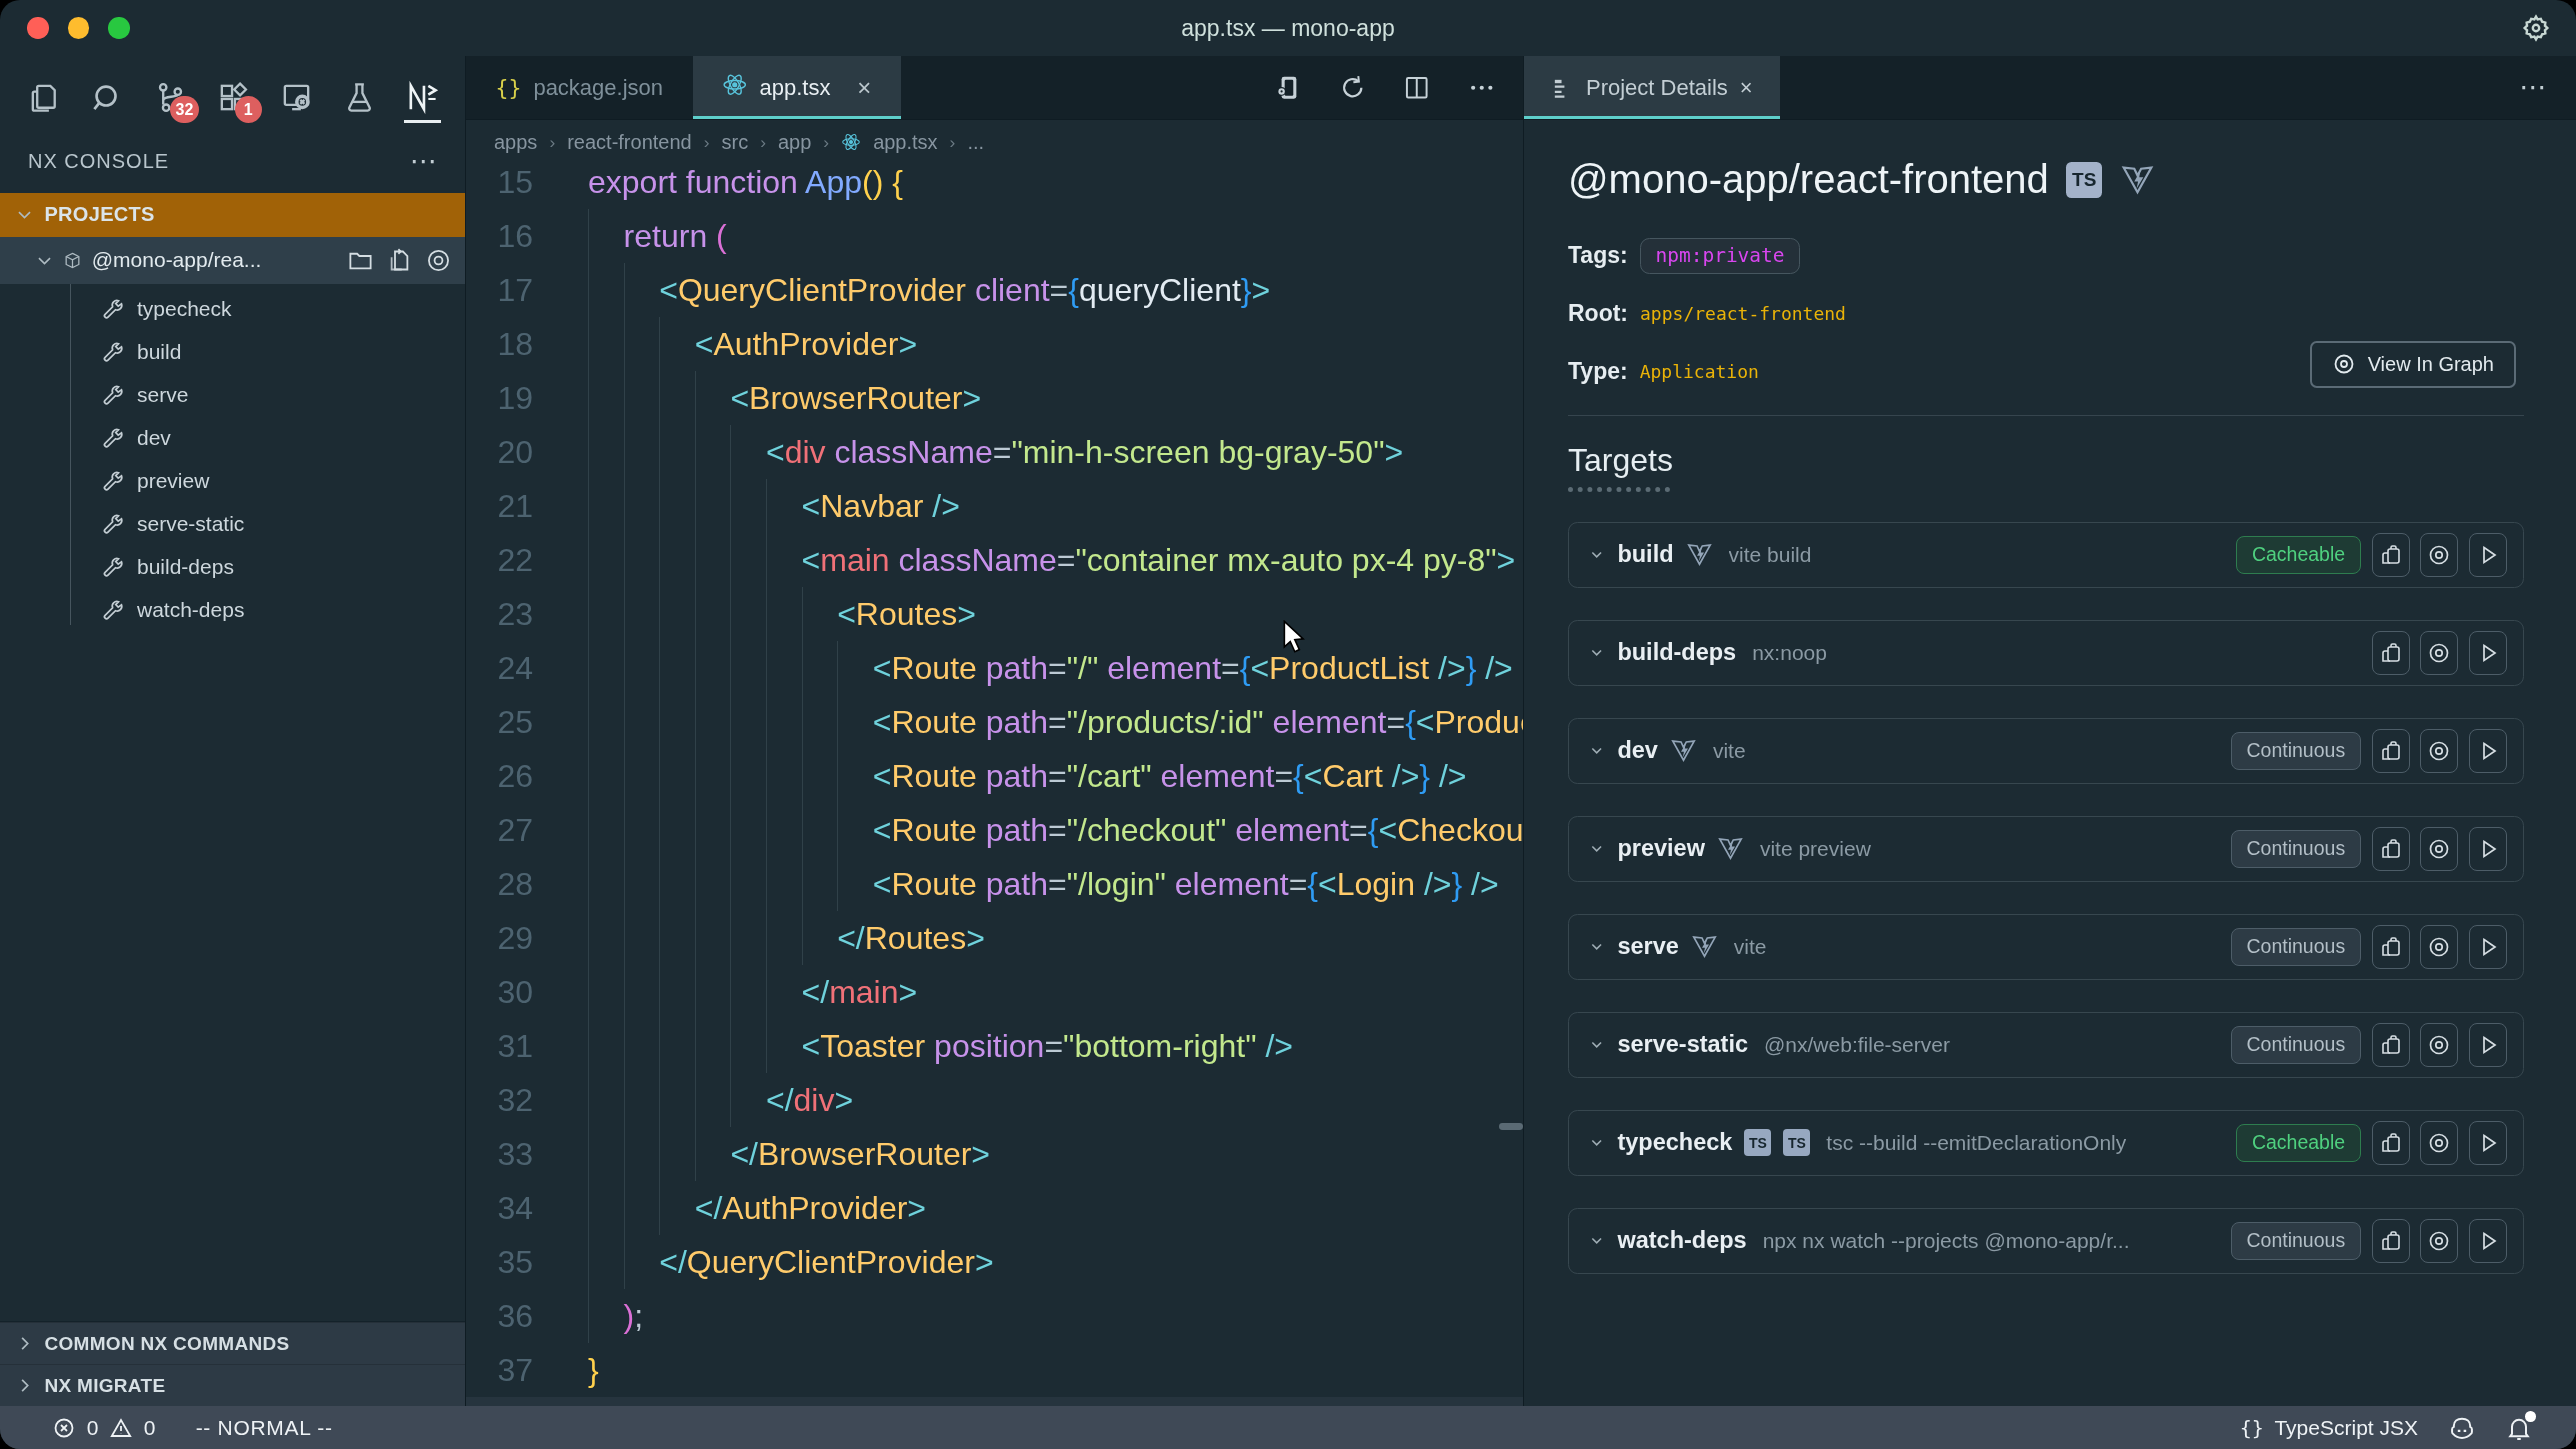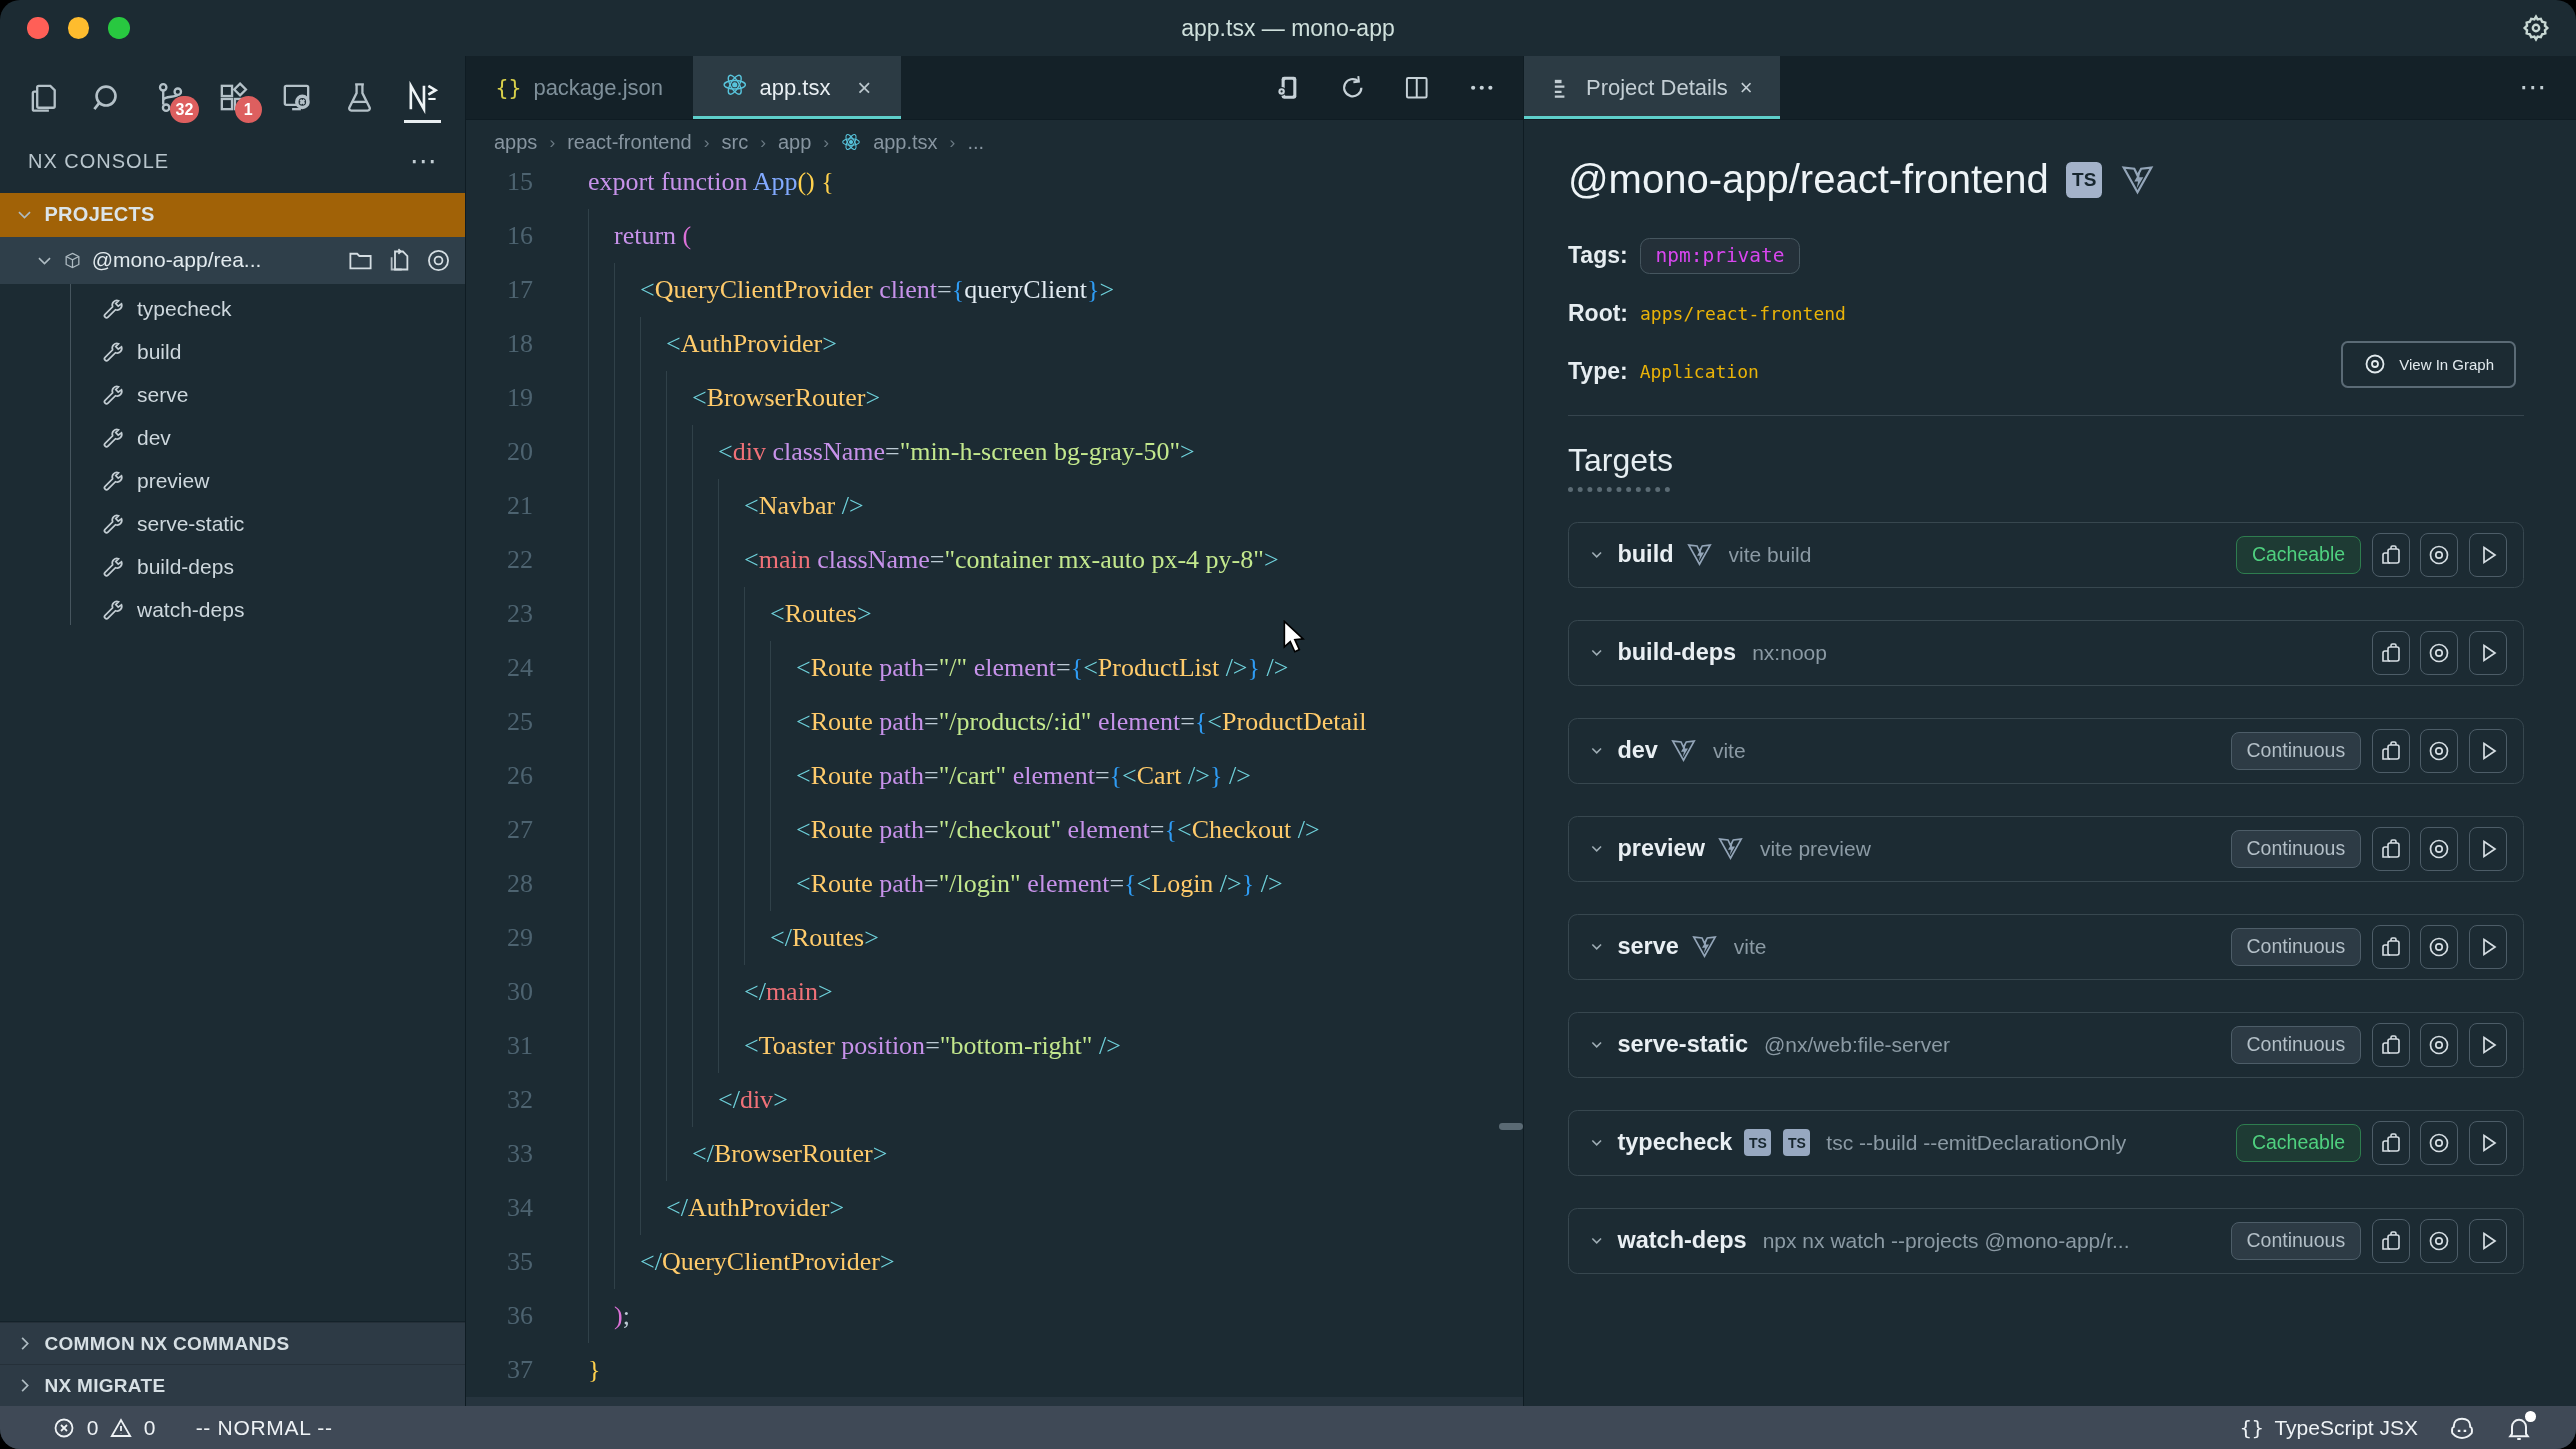--- a/index.html
+++ b/index.html
@@ -58,21 +58,21 @@
   .react-ic svg { width:25.5px; height:25.5px; }
   .tab-actions { margin-left:auto; display:flex; align-items:center; gap:35px; padding-right:27px; color:#c7d2d8; }
   .tab-actions svg { width:29.5px; height:29.5px; }
 
   
   .breadcrumb { height:44px; display:flex; align-items:center; gap:12px; padding-left:28px; font-size:20px; color:#8795a0; flex:none; }
   .breadcrumb .sep { color:#6b7a84; font-size:17.4px; }
   .breadcrumb svg { width:20px; height:20px; }
 
   
-  .code { flex:1; overflow:hidden; font-family:Liberation Serif, serif; font-size:26px; line-height:54px; margin-top:-9.4px; position:relative; }
+  .code { flex:1; overflow:hidden; font-family:Liberation Sans, sans-serif; font-size:32px; line-height:54px; margin-top:-9.4px; position:relative; }
   .line { display:flex; height:54px; white-space:pre; }
   .line.cur { background:#26343e; }
   .num { width:99px; flex:none; text-align:right; padding-right:32px; color:#4d6370; }
   .lc { flex:1; min-width:0; overflow:hidden; padding-left:23px; }
   .ig { display:inline-block; width:2ch; border-left:1.3px solid rgba(158,181,193,0.16); height:54px; vertical-align:top; }
   .tok-kw{color:#c792ea} .tok-fn{color:#82aaff} .tok-tag{color:#ffcb6b} .tok-tagl{color:#f07178}
   .tok-attr{color:#c792ea} .tok-str{color:#c3e88d} .tok-punc{color:#6fd2dc}
   .tok-b1{color:#ffd14d} .tok-b2{color:#da70d6} .tok-b3{color:#2f9cf4}
   .tok-op{color:#bccAd4} .tok-plain{color:#d6e0e8} .tok-var{color:#e2ebf2}
   .cursor-arrow { position:absolute; z-index:9; }
@@ -85,21 +85,21 @@
   .dcontent { flex:1; overflow:hidden; padding:28px 52px 0 44px; position:relative; }
   .dtitle-row { display:flex; align-items:center; gap:17.4px; margin-top:9.4px; }
   .dtitle { font-size:40px; font-weight:500; color:#eef4f7; }
   .ts-badge { width:36px; height:36px; border-radius:5.4px; background:#a3b2c9; color:#17262e; font-weight:bold; font-size:19px; display:flex; align-items:center; justify-content:center; font-family:"Liberation Sans",sans-serif; }
   .vite-ic svg { width:35px; height:35px; }
   .meta { margin-top:34px; font-size:23px; color:#e6edf1; }
   .meta .row { display:flex; align-items:center; gap:12px; margin-bottom:19px; min-height:39px; }
   .meta .lbl { font-weight:bold; }
   .mono { font-family:"DejaVu Sans Mono",monospace; font-size:18px; color:#eab308; }
   .tag-pill { border:1.3px solid #46565f; background:#243039; border-radius:9.4px; padding:5.4px 14.8px; font-family:"DejaVu Sans Mono",monospace; font-size:19.5px; color:#d946ef; }
-  .graph-btn { position:absolute; right:60px; top:221px; display:flex; align-items:center; gap:12px; border:2px solid #5b6b76; border-radius:6.7px; padding:9.4px 20px; font-size:15px; color:#e2eaee; background:transparent; }
+  .graph-btn { position:absolute; right:60px; top:221px; display:flex; align-items:center; gap:12px; border:2px solid #5b6b76; border-radius:6.7px; padding:9.4px 20px; font-size:20px; color:#e2eaee; background:transparent; }
   .graph-btn svg { width:24px; height:24px; }
   .ddivider { border:none; border-top:1.3px solid #36454e; margin-top:24px; }
   .targets-h { margin-top:26px; font-size:32px; font-weight:500; color:#e6eef2; display:inline-block; }
   .targets-dots { width:102px; border-bottom:5.4px dotted #5b6b74; margin-top:8px; }
   .cards { margin-top:29.5px; }
   .card { height:66px; border:1.3px solid #37474f; border-radius:9.4px; margin-bottom:32px; display:flex; align-items:center; padding:0 16px 0 19px; gap:12px; }
   .card .chev { width:17.4px; height:17.4px; color:#9fadb5; }
   .card .name { font-size:23.5px; font-weight:bold; color:#e9eff3; }
   .card .desc { font-size:21px; color:#8b9aa4; margin-left:4px; white-space:nowrap; overflow:hidden; text-overflow:ellipsis; flex:0 1 auto; min-width:0; }
   .card .right { margin-left:auto; display:flex; align-items:center; gap:10.7px; flex:none; }

